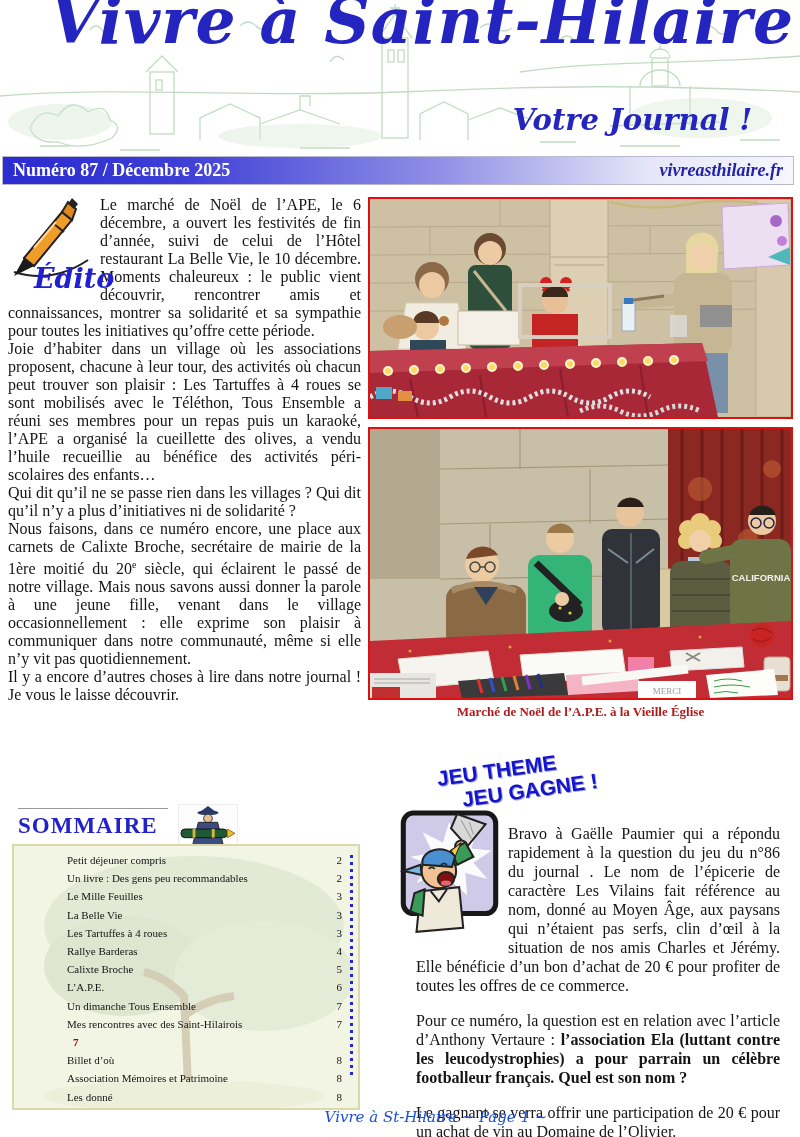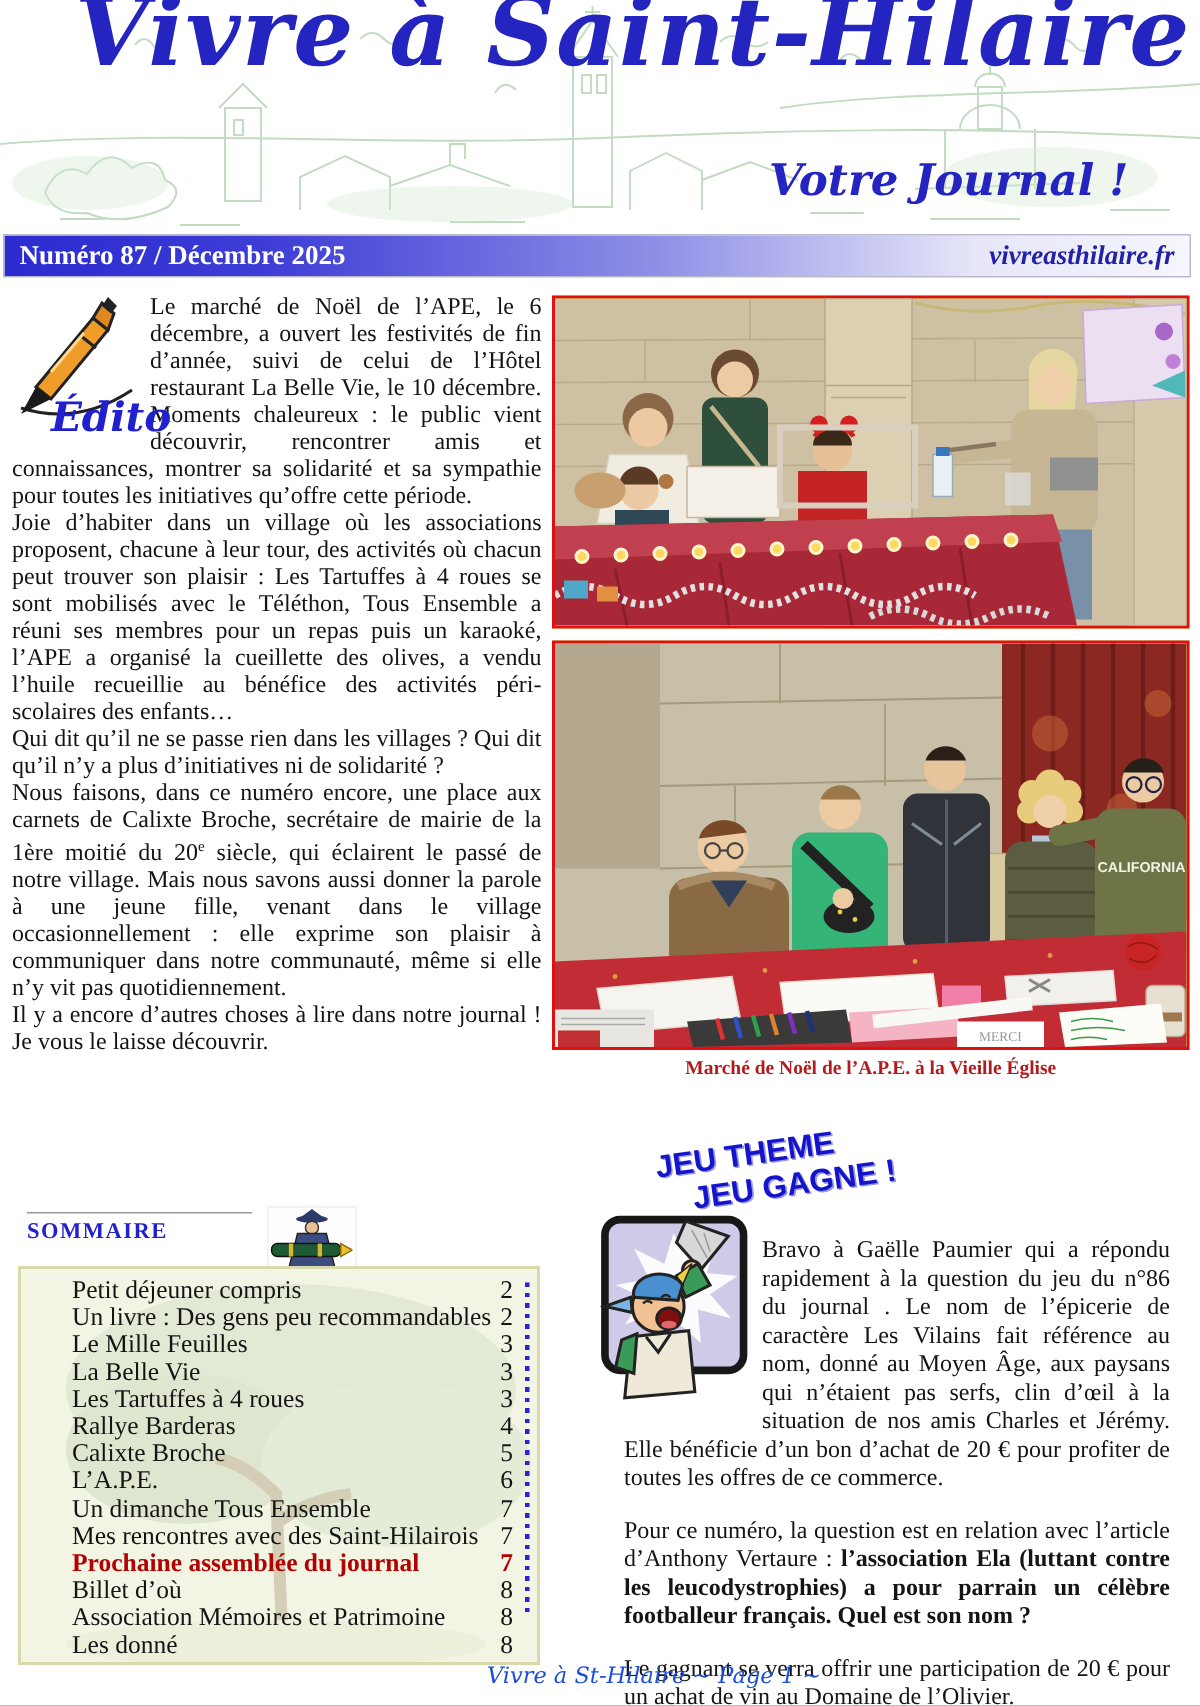--- a/index.html
+++ b/index.html
@@ -20,27 +20,27 @@
   .website{color:#2222a8;font-weight:bold;font-style:italic;font-size:18px;padding-right:10px;white-space:nowrap;}
   
   .edito-col{position:absolute;left:8px;top:196px;width:353px;font-size:16px;line-height:18px;}
   .edito-col p{margin:0;text-align:justify;}
   .edito-badge{float:left;width:88px;height:98px;position:relative;margin:0 4px 0 0;}
   .edito-label{position:absolute;left:26px;bottom:6px;font-family:"DejaVu Serif",serif;
       font-style:italic;font-weight:bold;font-size:27px;color:#2020d0;}
   sup{font-size:10px;}
   
   .toc-head{position:absolute;left:18px;top:808px;width:150px;border-top:1px solid #9a9a9a;padding-top:4px;
-      font-weight:bold;font-size:15px;color:#2222cc;letter-spacing:1px;}
+      font-weight:bold;font-size:23px;color:#2222cc;letter-spacing:1px;}
   .toc-pen{position:absolute;left:178px;top:804px;width:58px;height:52px;background:#fdfdfd;border:1px solid #eee;}
   .toc-box{position:absolute;left:12px;top:844px;width:344px;height:262px;background:#f3f5e4;
       border:2px solid #d9d9ab;overflow:hidden;}
   .toc-tree{position:absolute;left:0;top:0;width:100%;height:100%;opacity:.45;}
   .toc-list{position:relative;padding:5px 16px 0 34px;}
-  .toc-row{display:flex;justify-content:space-between;font-size:17px;line-height:18.2px;}
+  .toc-row{display:flex;justify-content:space-between;font-size:11px;line-height:18.2px;margin-left:19px;}
   .toc-row .pg{padding-left:6px;}
   .toc-row.highlight{color:#b30000;font-weight:bold;}
   
   .photo{position:absolute;border:2px solid #e01010;background:#bef264;}
   .photo1{left:368px;top:197px;width:421px;height:218px;}
   .photo2{left:368px;top:427px;width:421px;height:269px;}
   .photo svg{display:block;width:100%;height:100%;}
   .caption{position:absolute;left:368px;top:704px;width:425px;text-align:center;
       font-weight:bold;font-size:13px;color:#b21b1b;}
   .jeu-head{position:absolute;left:438px;top:756px;transform:rotate(-8deg);
@@ -181,21 +181,20 @@
         </div>
       <div class="toc-row">
           <span>Un dimanche Tous Ensemble</span>
           <span class="pg">7</span>
         </div>
       <div class="toc-row">
           <span>Mes rencontres avec des Saint-Hilairois</span>
           <span class="pg">7</span>
         </div>
       <div class="toc-row highlight">
-          <span>Prochaine assemblée du journal</span>
           <span class="pg">7</span>
         </div>
       <div class="toc-row">
           <span>Billet d’où</span>
           <span class="pg">8</span>
         </div>
       <div class="toc-row">
           <span>Association Mémoires et Patrimoine</span>
           <span class="pg">8</span>
         </div>

